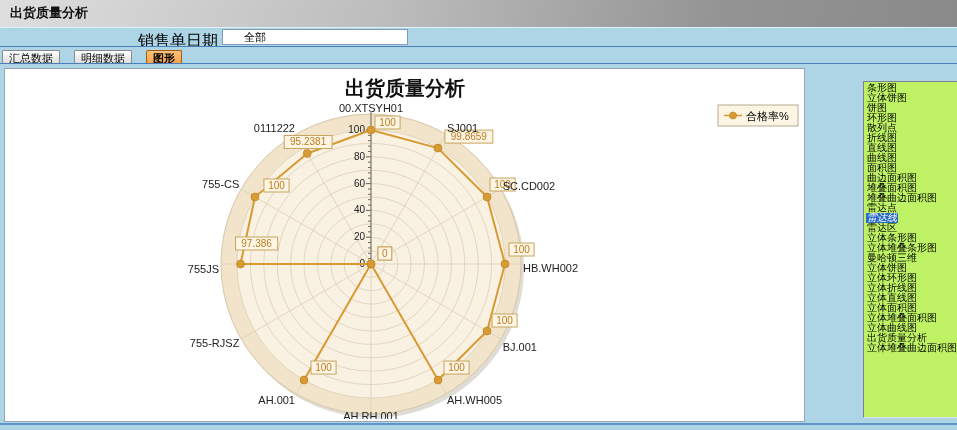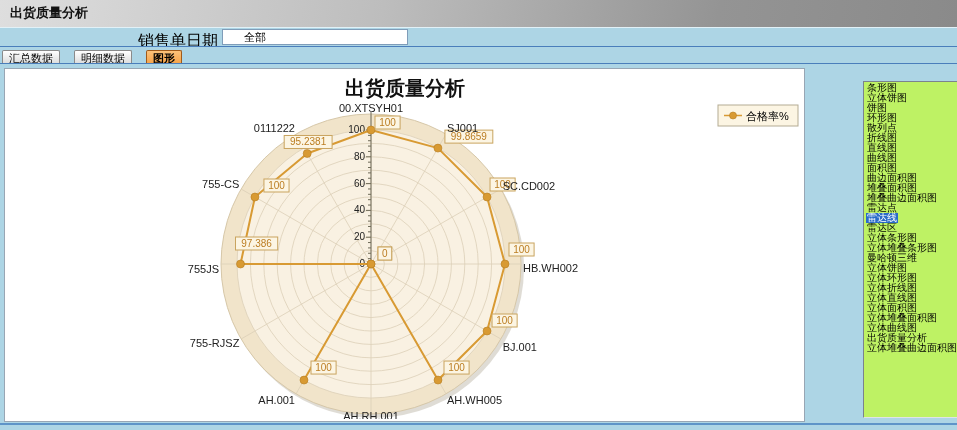--- a/index.html
+++ b/index.html
@@ -56,21 +56,21 @@
   .style-panel{position:absolute;left:807px;top:1px;width:148px;height:356px;}
   .style-title{font-size:11px;color:#000;margin:2px 0 0 11px;}
   .style-list{
     position:absolute;left:11px;top:16px;width:130px;height:337px;
     background:#bef264;border:1px solid #7b838e;
     border-right-color:#dfe3e8;border-bottom-color:#dfe3e8;
     overflow:hidden;padding:1px 0;box-sizing:border-box;margin-left:45px;
   }
   .style-item{font-size:10px;line-height:10px;padding:0 0 0 2px;white-space:nowrap;color:#000;cursor:default;}
   .style-item span{display:inline-block;padding:0 1px;}
-  .style-item.selected span{background:#2a6bc8;color:#fff;}
+  .style-item.selected span{background:#2a6bc8;color:#fff;font-style:italic;}
   .status-bar{
     position:absolute;left:0;top:423px;width:957px;height:7px;
     background:#ADD5E5;border-top:2px solid #5e94c8;box-sizing:content-box;
   }
   svg text{font-family:"Liberation Sans",sans-serif;}
   svg .chart-title{font-family:"DejaVu Serif","Liberation Serif",serif;}
 </style>
 </head>
 <body>
 

